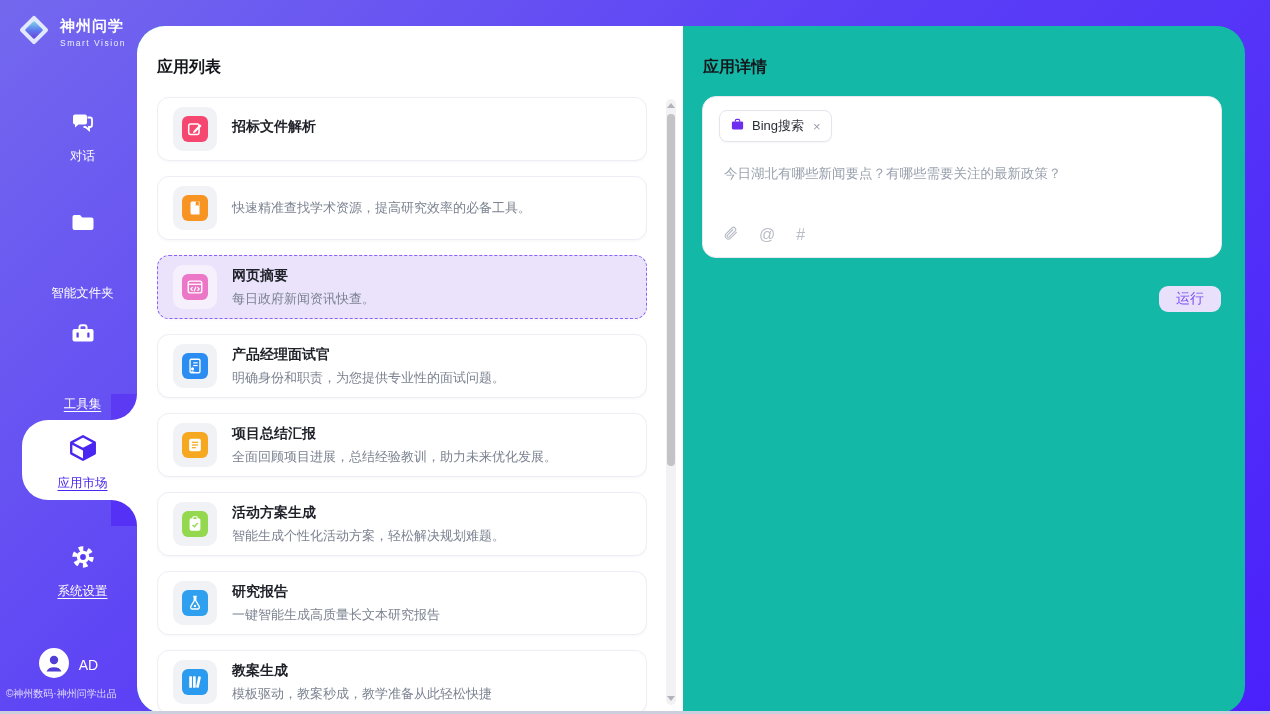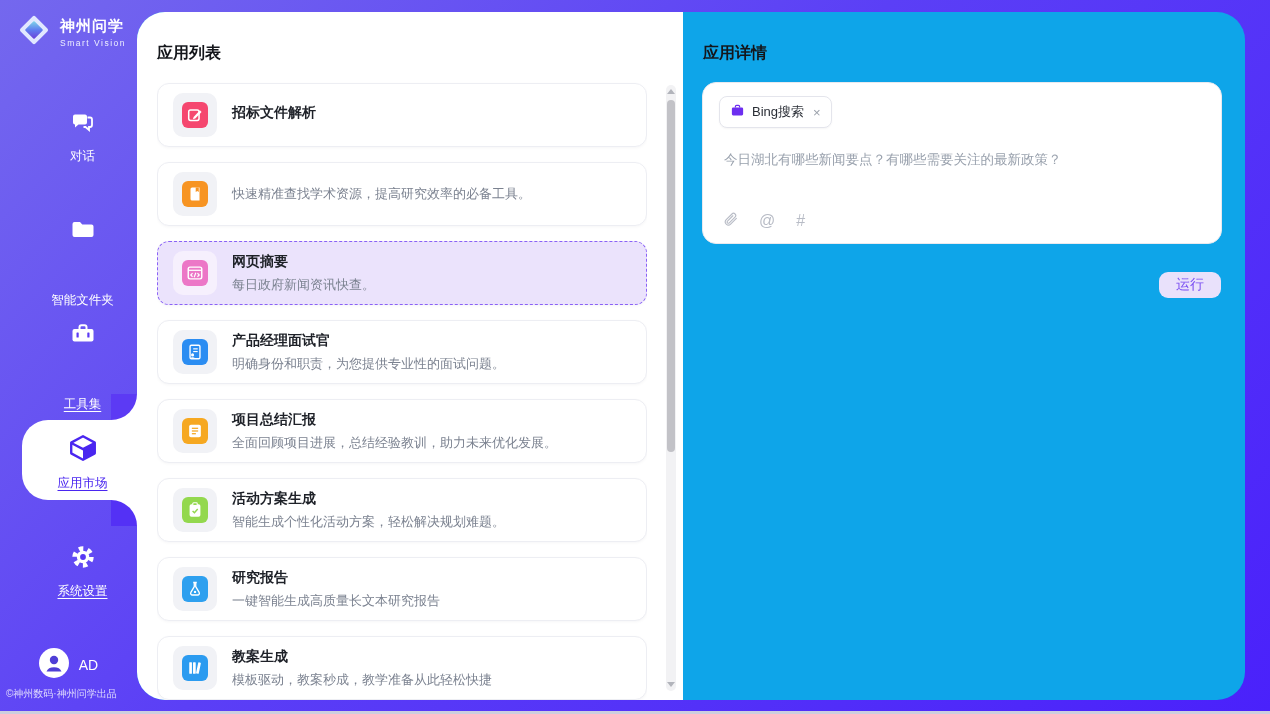--- a/index.html
+++ b/index.html
@@ -13,36 +13,36 @@
   .bottom-line { position:absolute; left:0; bottom:0; width:100%; height:3px; background:#ccCede; background:#cccede; }
 
   
   .sidebar { position:absolute; left:0; top:0; width:137px; height:100%; }
   .logo { position:absolute; top:11px; left:15px; display:flex; align-items:center; gap:7px; }
   .logo-text .t1 { color:#fff; font-size:15px; font-weight:bold; letter-spacing:1px; }
   .logo-text .t2 { color:#eef0ff; font-size:8.5px; letter-spacing:1.5px; margin-top:2px; }
   .nav-item { position:absolute; left:0; width:165px; display:flex; flex-direction:column; align-items:center; gap:8px; cursor:pointer; }
   .nav-label { color:#fff; font-size:12.5px; }
   .nav-label.u { text-decoration:underline; text-underline-offset:3px; }
-  .nav-chat { top:108px; } .nav-folder { top:216px;gap:44px; } .nav-toolbox { top:320px;gap:44px; }
+  .nav-chat { top:108px; } .nav-folder { top:209px;gap:44px; } .nav-toolbox { top:320px;gap:44px; }
   .nav-market { top:433px; } .nav-settings { top:543px; }
   .nav-market .nav-label { color:#4a26f0; }
   
   .blob { position:absolute; left:22px; right:0; top:420px; height:80px; background:#fff; border-radius:26px 0 0 26px; }
   .ear { position:absolute; right:0; width:26px; height:26px; background:#fff; overflow:hidden; }
   .ear-top { top:394px; } .ear-bot { top:500px; }
   .ear i { display:block; width:100%; height:100%; }
   .ear-top i { background:#5c3af4; border-bottom-right-radius:26px; }
   .ear-bot i { background:#5431f5; border-top-right-radius:26px; }
   .user-row { position:absolute; top:648px; left:0; width:137px; display:flex; align-items:center; justify-content:center; gap:10px; }
   .user-name { color:#fff; font-size:14px; }
   .copyright { position:absolute; top:687px; left:6px; width:131px; color:rgba(255,255,255,.78); font-size:10px; white-space:nowrap; }
 
   
-  .content { position:absolute; left:137px; top:12px; width:1108px; height:688px; background:#0ea5e9; border-radius:28px; overflow:hidden; }
+  .content { position:absolute; left:137px; top:26px; width:1108px; height:688px; background:#14b8a6; border-radius:28px; overflow:hidden; }
 
   
   .panel-list { position:absolute; left:0; top:0; width:546px; height:100%; background:#fff; }
   .panel-title { position:absolute; top:31px; left:20px; font-size:16px; font-weight:bold; color:#14161b; }
   .list { position:absolute; top:70px; left:20px; width:490px; bottom:0; overflow:hidden; }
   .card { height:64px; margin-bottom:15px; background:#fff; border:1px solid #edeef3; border-radius:12px;
           box-shadow:0 1px 3px rgba(25,28,50,.04); display:flex; align-items:center; gap:15px; padding:8px 15px; cursor:pointer; }
   .card:first-child { margin-top:1px; }
   .card.selected { background:#ebe3fc; border:1px dashed #8a62f6; }
   .icon-wrap { width:44px; height:44px; background:#f1f2f6; border-radius:10px; display:flex; align-items:center; justify-content:center; flex:0 0 auto; }

